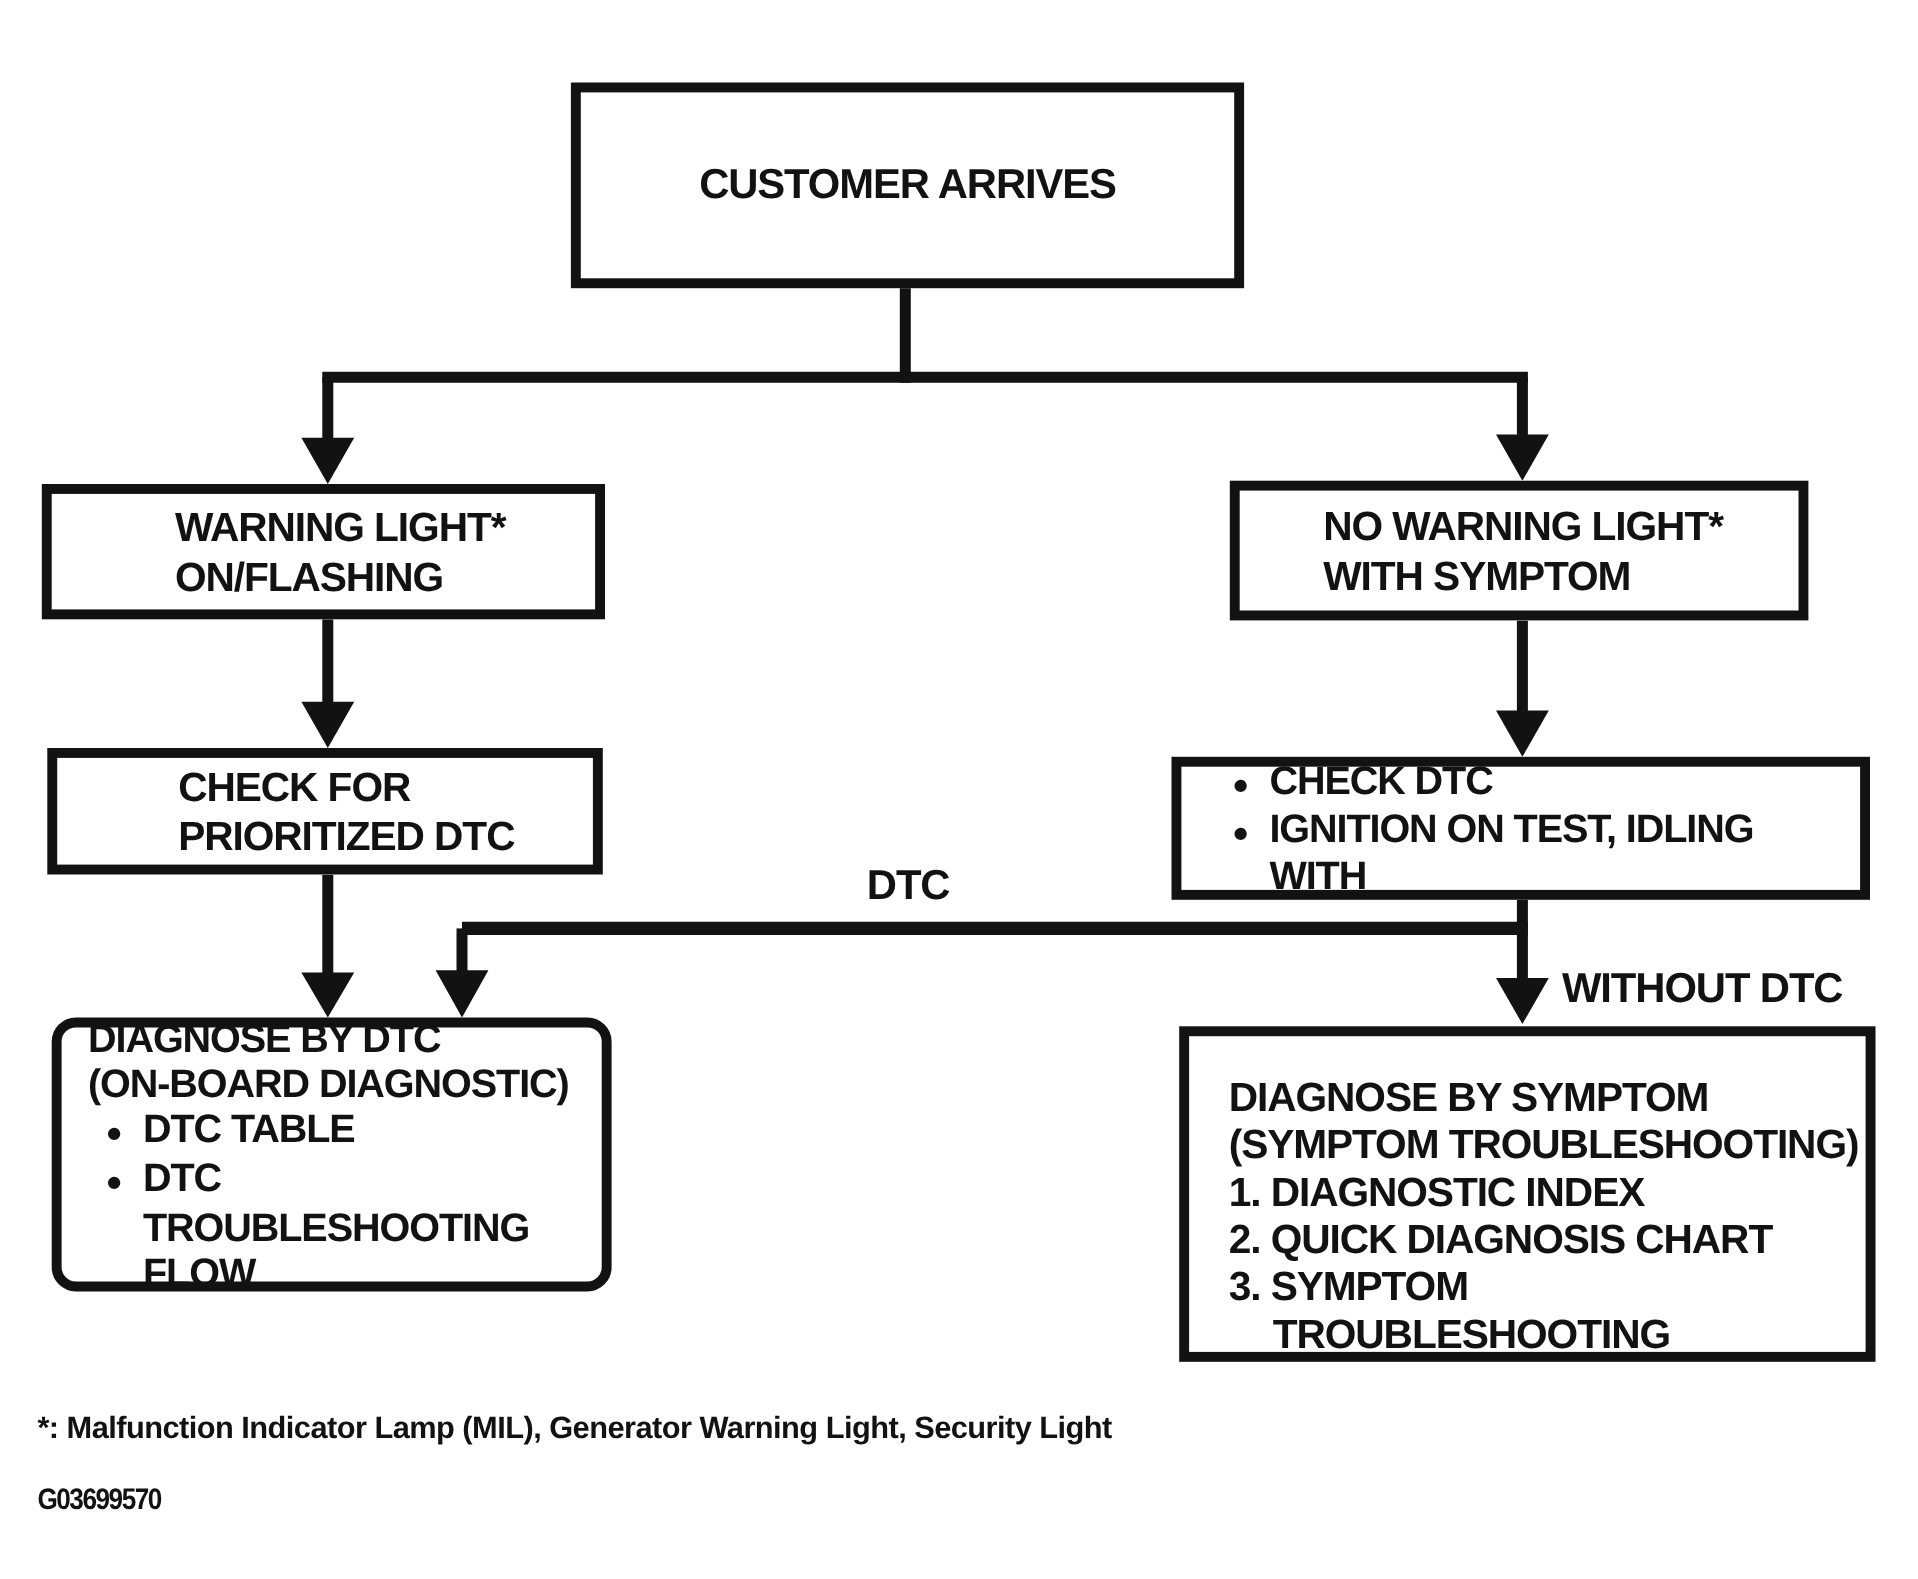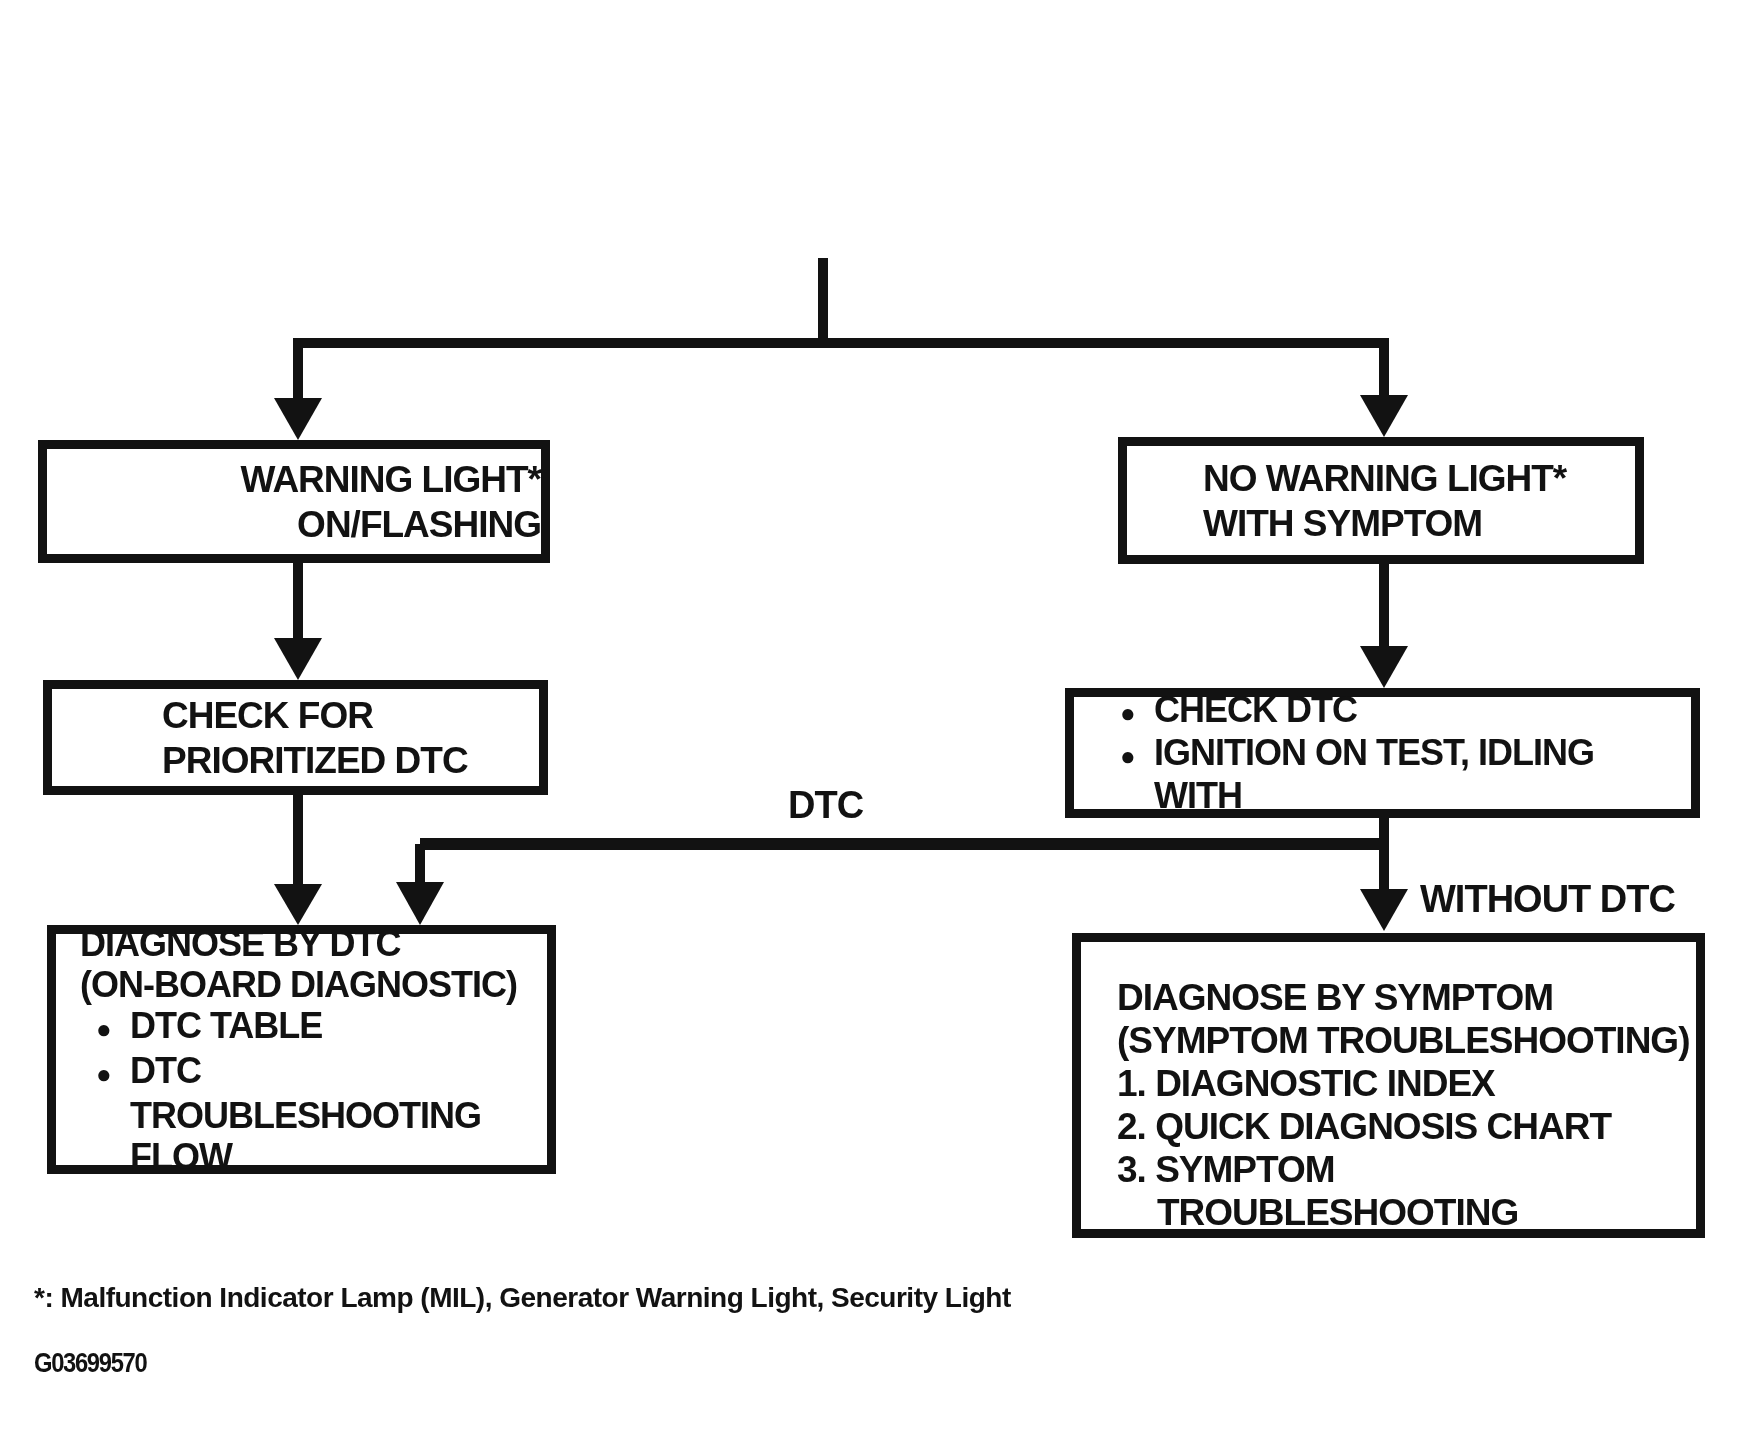--- a/index.html
+++ b/index.html
@@ -35,27 +35,27 @@
     font-weight: 700;
     letter-spacing: -1px;
     line-height: 45px;
     white-space: nowrap;
   }
   .box-customer {
     left: 519px; top: 75px; width: 612px; height: 187px;
     align-items: center;
     font-size: 38px;
   }
-  .box-warning   { left: 38px;   top: 440px; width: 512px; height: 123px; padding-left: 112px; align-items: flex-end; }
+  .box-warning   { left: 38px;   top: 440px; width: 512px; height: 123px; padding-left: 112px; }
   .box-nowarning { left: 1118px; top: 437px; width: 526px; height: 127px; padding-left: 76px; }
   .box-checkprior{ left: 43px;   top: 680px; width: 505px; height: 115px; padding-left: 110px; justify-content: center; }
   .box-checkdtc  { left: 1065px; top: 688px; width: 635px; height: 130px; padding-left: 46px;
                    font-size: 36px; line-height: 40px; }
   .box-diagdtc   { left: 47px;   top: 925px; width: 509px; height: 249px; padding-left: 24px;
-                   font-size: 36px; line-height: 41px; }
+                   font-size: 36px; line-height: 41px; border-radius: 22px; }
   .box-diagsym   { left: 1072px; top: 933px; width: 633px; height: 305px; padding: 34px 10px 0 36px;
                    justify-content: flex-start; line-height: 43px; }
   .row { display: flex; align-items: baseline; }
   .row .bullet {
     width: 24px;
     margin-right: 10px;
     font-size: 26px;
     flex: 0 0 auto;
   }
   .box-diagdtc .brow { padding-left: 16px; }
@@ -117,20 +117,23 @@
     <polygon points="274,884 322,884 298,925"></polygon>
 
     <line x1="1384" y1="818" x2="1384" y2="893" stroke-width="10"></line>
     <polygon points="1360,889 1408,889 1384,931"></polygon>
 
     <line x1="420" y1="844" x2="1389" y2="844" stroke-width="12"></line>
     <line x1="420" y1="844" x2="420" y2="886" stroke-width="10"></line>
     <polygon points="396,882 444,882 420,925"></polygon>
   </svg>
 
+  <div class="box box-customer">
+    <div>CUSTOMER ARRIVES</div>
+  </div>
 
   <div class="box box-warning">
     <div>WARNING LIGHT*</div>
     <div>ON/FLASHING</div>
   </div>
 
   <div class="box box-nowarning">
     <div>NO WARNING LIGHT*</div>
     <div>WITH SYMPTOM</div>
   </div>

